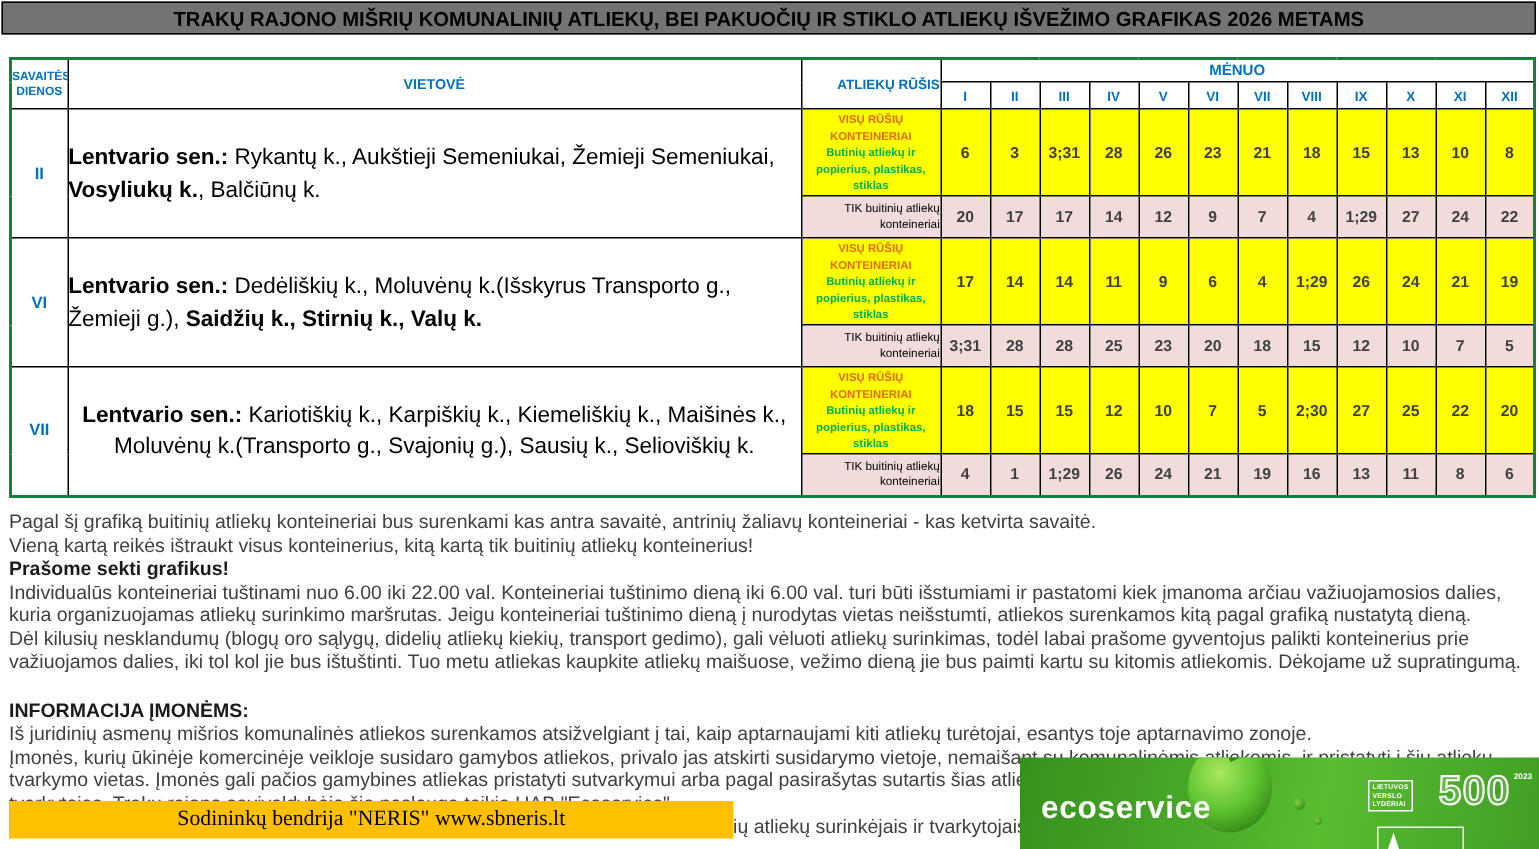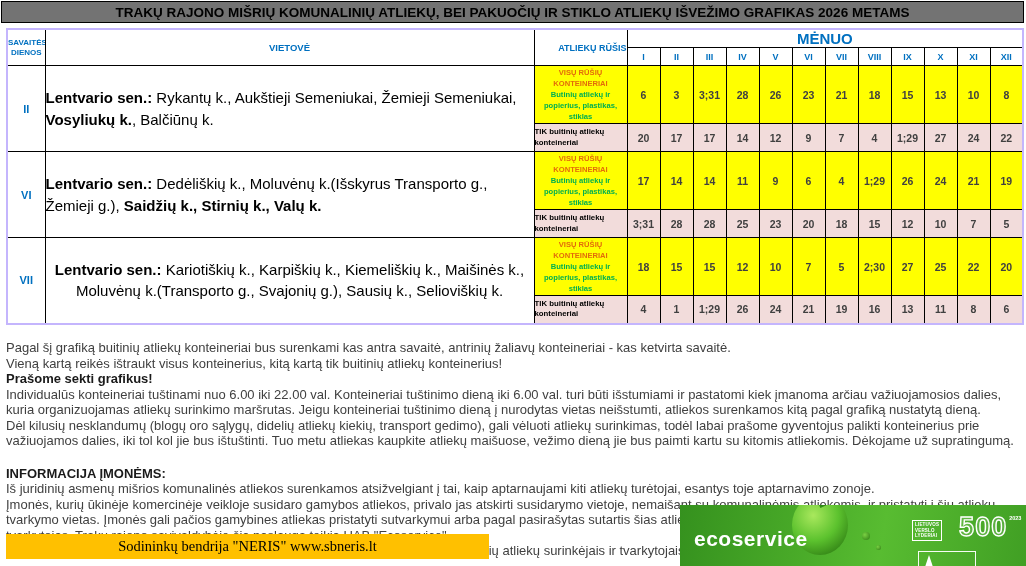--- a/index.html
+++ b/index.html
@@ -5,40 +5,40 @@
   html,body{margin:0;padding:0;background:#fff;}
   .page{position:relative;width:1026px;height:566px;background:#ffffff;
         font-family:"Liberation Sans", sans-serif;overflow:hidden;}
 
   
   .title-bar{position:absolute;left:1px;top:1px;width:1021px;height:20px;
     background:#737373;border:1px solid #000;display:flex;align-items:center;justify-content:center;
     font-weight:bold;font-size:13.5px;color:#000;white-space:nowrap;}
 
   
-  table.schedule{position:absolute;left:6px;top:28px;width:1016px;border-collapse:collapse;
-    table-layout:fixed;border:2px solid #c4b5fd;}
+  table.schedule{position:absolute;left:6px;top:38px;width:1016px;border-collapse:collapse;
+    table-layout:fixed;border:2px solid #15803d;}
   .schedule th,.schedule td{border:1px solid #000;padding:0;overflow:hidden;}
   .hdr{color:#0070C0;font-weight:bold;text-align:center;background:#fff;}
   .days-hdr{font-size:8px;line-height:1.25;}
   .loc-hdr{font-size:9.5px;}
   .waste-hdr{font-size:9px;text-align:right;}
-  .month-hdr{font-size:15px;height:14px;}
+  .month-hdr{font-size:10px;height:14px;}
   .month-num{font-size:9px;height:17px;}
   .row-all{height:58px;}
   .row-hh{height:28px;}
   .day-cell{color:#0070C0;font-weight:bold;text-align:center;font-size:11px;background:#fff;}
   .location-cell{font-size:15px;color:#000;background:#fff;padding:2px 5px;line-height:1.45;}
   .location-cell.center{text-align:center;}
   .location-cell .b{font-weight:bold;}
   .waste-all-cell{background:#FFFF00;text-align:center;vertical-align:middle;padding:1px 2px;}
   .wa-title{color:#E36C0A;font-weight:bold;font-size:7.6px;line-height:1.45;}
   .wa-sub{color:#00B050;font-weight:bold;font-size:7.6px;line-height:1.45;}
-  .waste-hh-cell{background:#F2DCDB;text-align:left;vertical-align:middle;
-    font-weight:bold;font-size:7.8px;color:#000;line-height:1.35;padding:1px 2px;}
+  .waste-hh-cell{background:#F2DCDB;text-align:right;vertical-align:middle;
+    font-weight:normal;font-size:7.8px;color:#000;line-height:1.35;padding:1px 2px;}
   .num{text-align:center;font-size:10.5px;font-weight:bold;color:#404040;vertical-align:middle;}
   .num-all{background:#FFFF00;}
   .num-hh{background:#F2DCDB;}
 
   
   .notes{position:absolute;left:6px;top:340px;width:1016px;}
   .note{margin:0;font-size:13px;line-height:15.5px;color:#404040;}
   .b-note{font-weight:bold;color:#1a1a1a;}
   .gap{margin-top:17px;}
 

